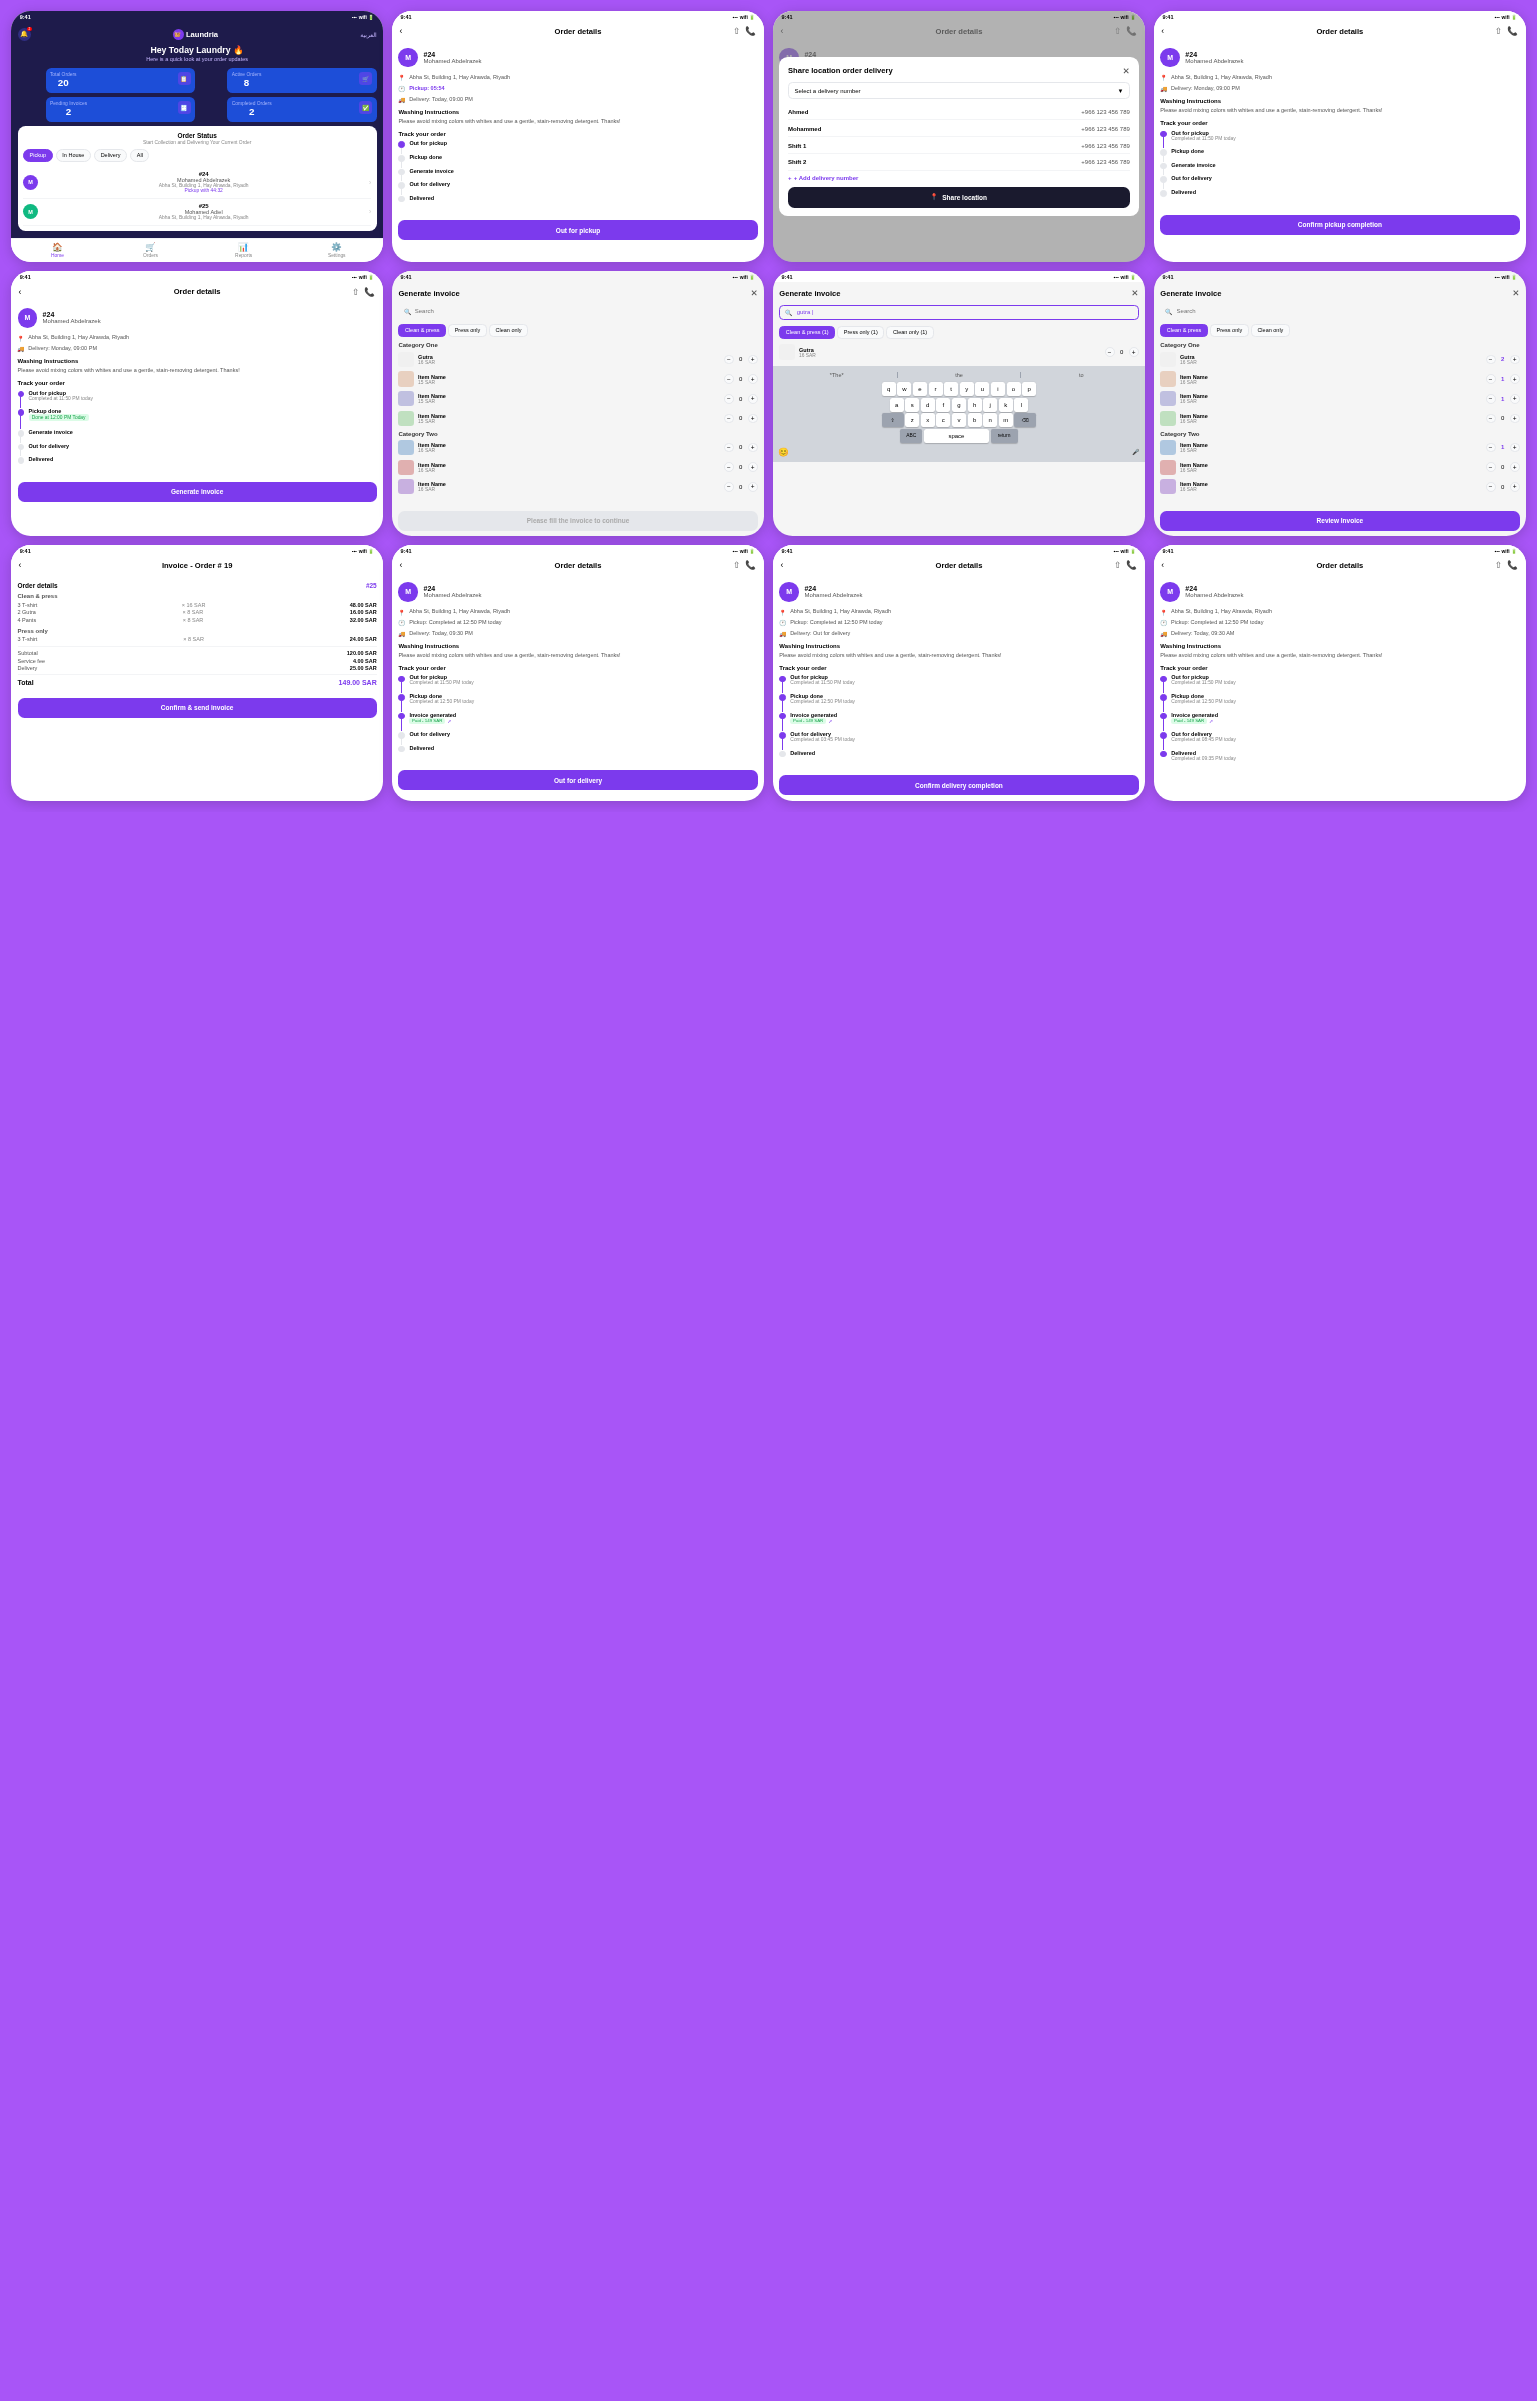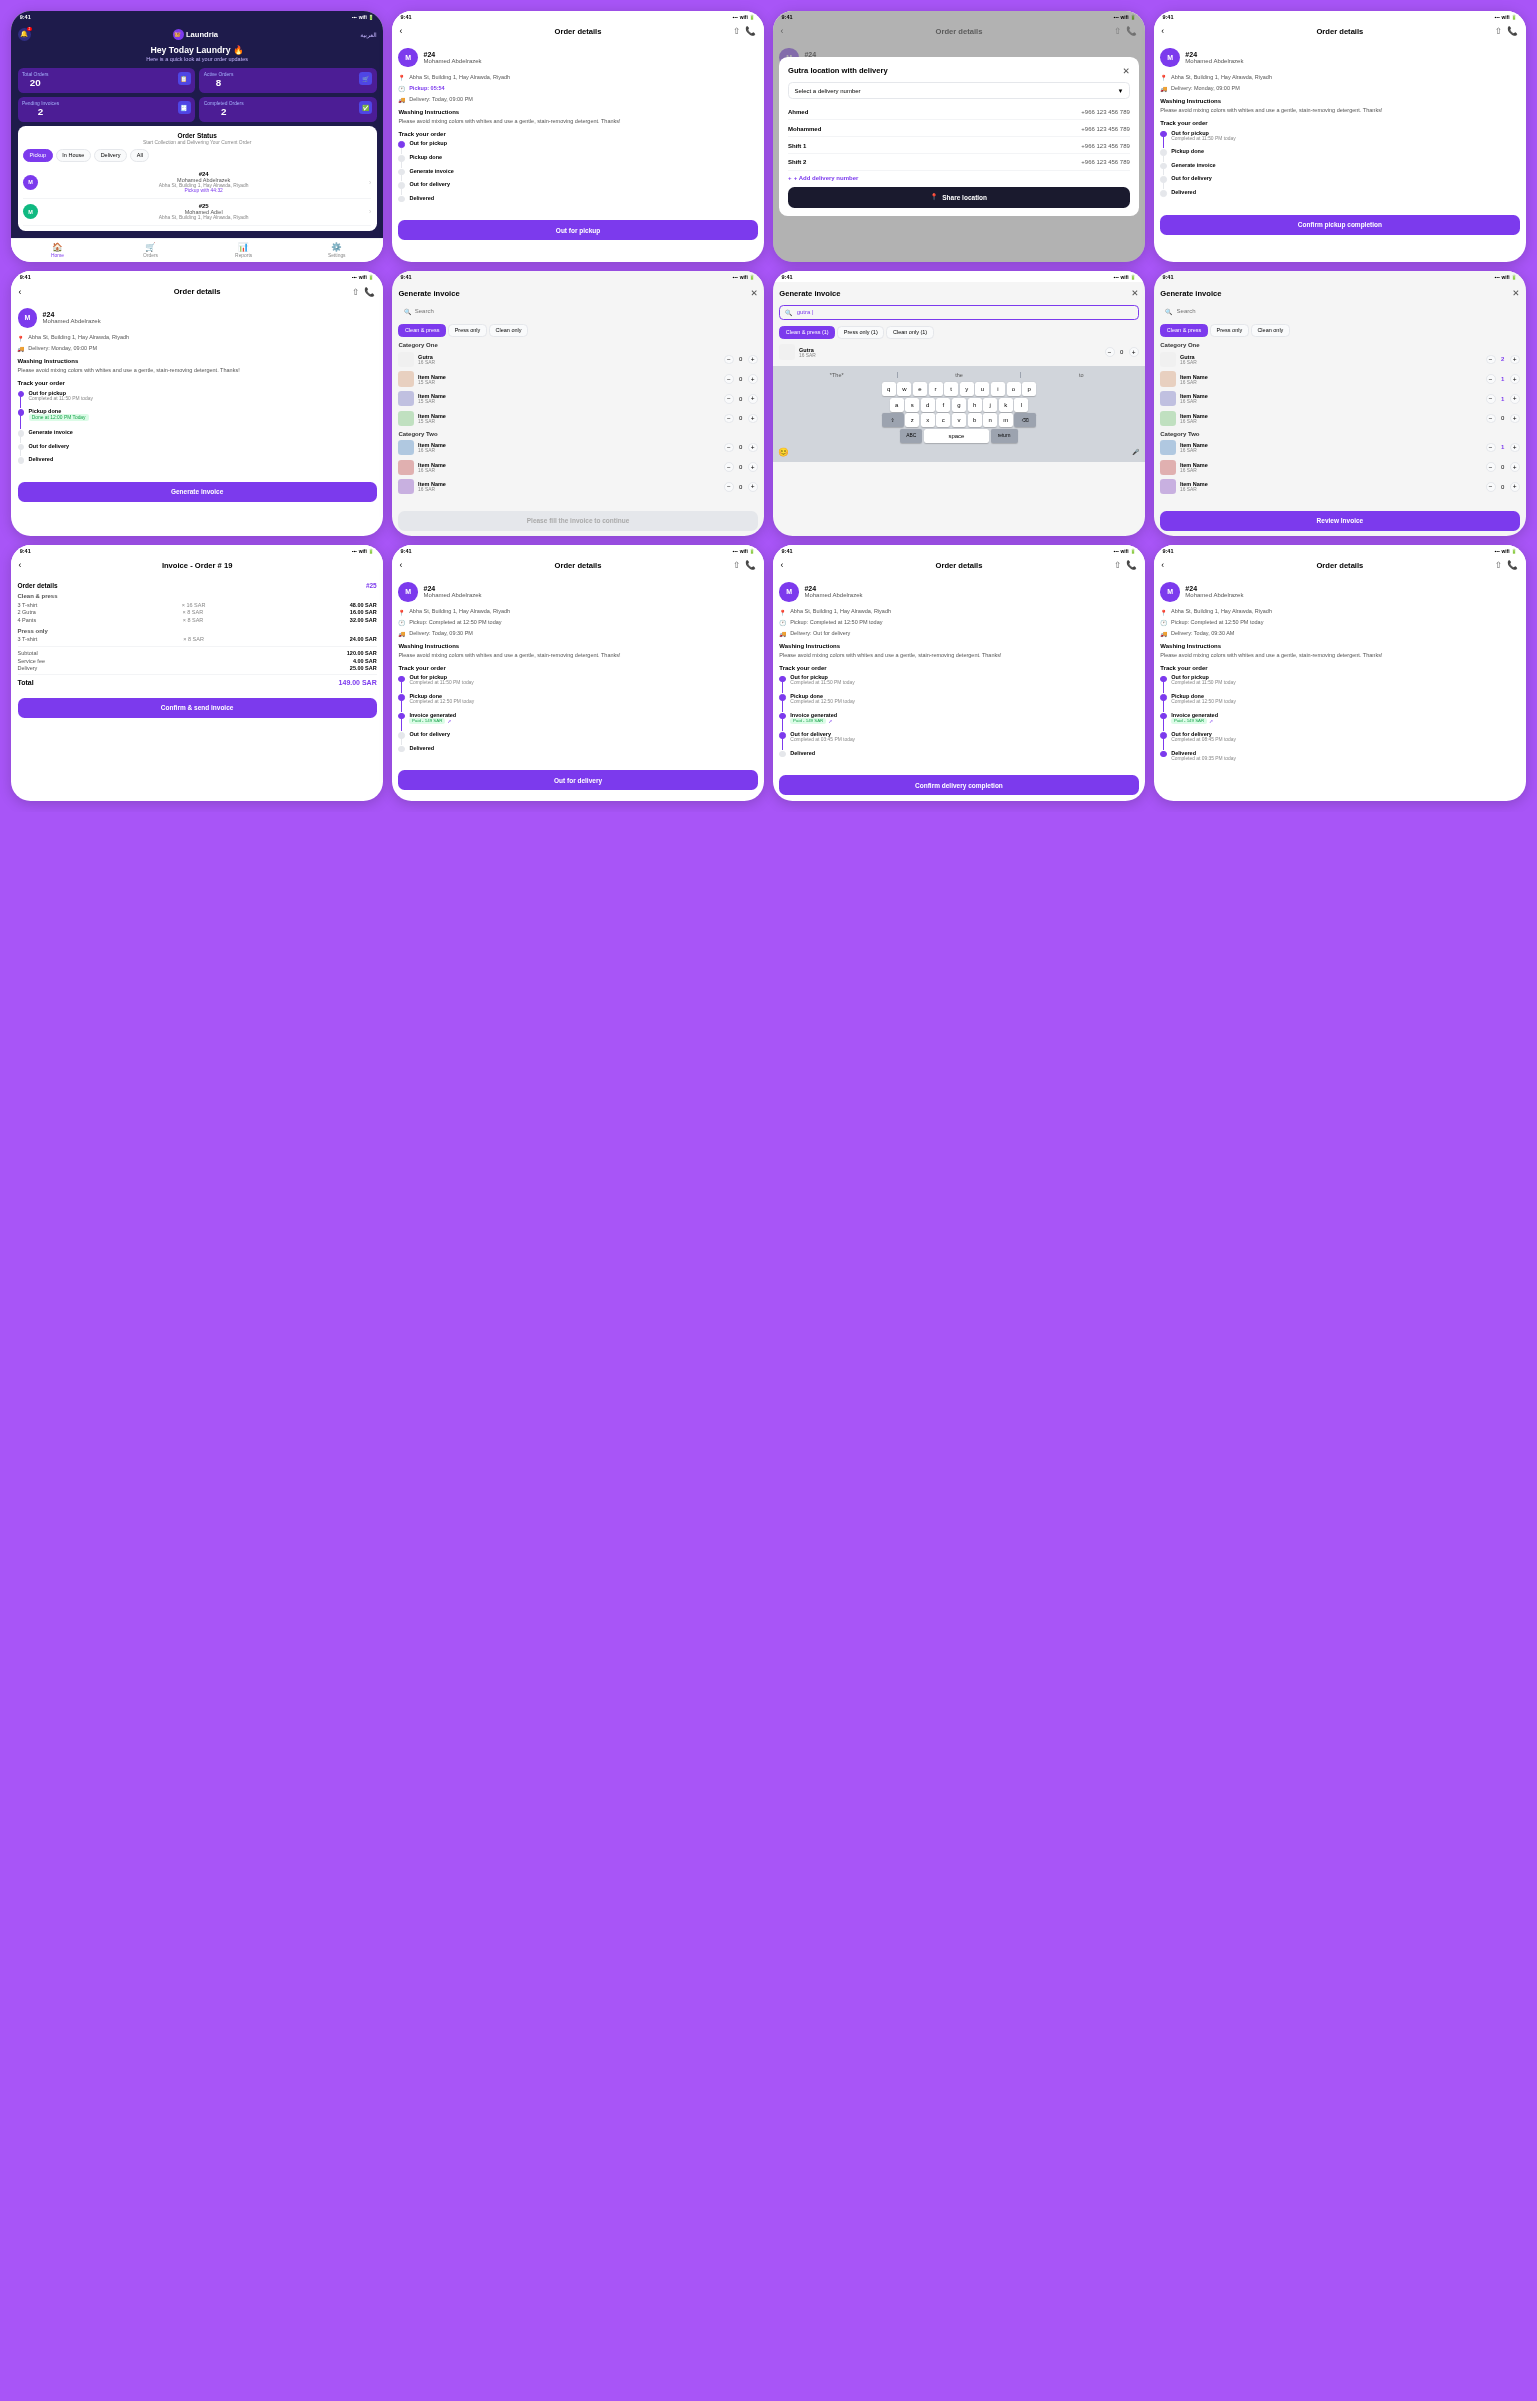--- a/index.html
+++ b/index.html
@@ -45,21 +45,21 @@
     }
     .screen1-header { display: flex; justify-content: space-between; align-items: center; margin-bottom: 4.4px; }
     .screen1-logo { display: flex; align-items: center; gap: 2.2px; font-weight: 700; font-size: 7.6px; }
     .logo-icon { width: 11px; height: 11px; background: #7c3aed; border-radius: 50%; display: flex; align-items: center; justify-content: center; font-size: 5.5px; }
     .arabic-text { font-size: 6px; color: #c4b5fd; }
     .notification-bell { width: 13px; height: 13px; background: #312e81; border-radius: 50%; display: flex; align-items: center; justify-content: center; font-size: 6.5px; position: relative; }
     .notif-badge { position: absolute; top: -1.1px; right: -1.1px; background: red; border-radius: 50%; width: 4.4px; height: 4.4px; font-size: 3.3px; display: flex; align-items: center; justify-content: center; color: white; }
     .greeting { font-size: 8.7px; font-weight: 700; margin-bottom: 1.1px; }
     .subtitle { font-size: 5.5px; color: #c4b5fd; margin-bottom: 5.5px; }
     .stats-row { display: grid; grid-template-columns: 1fr 1fr; gap: 4.4px; margin-bottom: 4.4px; }
-    .stat-card { background: #4c1d95; border-radius: 5.5px; padding: 4.4px; }
+    .stat-card { background: #1d4ed8; border-radius: 5.5px; padding: 4.4px; margin-left: 28px; }
     .stat-label { font-size: 4.9px; color: #a5b4fc; }
     .stat-value { font-size: 9.8px; font-weight: 700; }
     .stat-icon { float: right; width: 13px; height: 13px; background: #4f46e5; border-radius: 3.3px; display: flex; align-items: center; justify-content: center; }
     .order-status-section { background: #fff; border-radius: 7.6px; padding: 5.5px; color: #000; }
     .order-status-title { font-size: 6.5px; font-weight: 700; margin-bottom: 1.1px; }
     .order-status-sub { font-size: 4.9px; color: #888; margin-bottom: 4.4px; }
     .filter-tabs { display: flex; gap: 3.3px; margin-bottom: 5.5px; }
     .filter-tab { padding: 2.2px 5.5px; border-radius: 8.7px; font-size: 5.5px; border: 0.5px solid #e5e7eb; background: #f9fafb; cursor: pointer; }
     .filter-tab.active { background: #7c3aed; color: #fff; border-color: #7c3aed; }
     .order-item { display: flex; align-items: center; gap: 4.4px; padding: 4.4px 0; border-bottom: 0.5px solid #f3f4f6; }
@@ -420,21 +420,21 @@
       </div>
       <div class="detail-row">
         <span class="detail-icon">📍</span>
         <span>Abha St, Building 1, Hay Alrowda, Riyadh</span>
       </div>
     </div>
 
     <div style="position:absolute;inset:0;background:rgba(0,0,0,0.3);z-index:10;display:flex;align-items:center;justify-content:center;padding:6.5px;">
       <div style="background:#fff;border-radius:8.7px;width:100%;padding:8.7px;">
         <div class="modal-header">
-          <span class="modal-title">Gutra location with delivery</span>
+          <span class="modal-title">Share location order delivery</span>
           <span class="modal-close">✕</span>
         </div>
         <div class="delivery-select">
           <span>Select a delivery number</span>
           <span>▼</span>
         </div>
         <div class="delivery-list">
           <div class="delivery-person">
             <span class="delivery-name">Ahmed</span>
             <span class="delivery-phone">+966 123 456 789</span>

